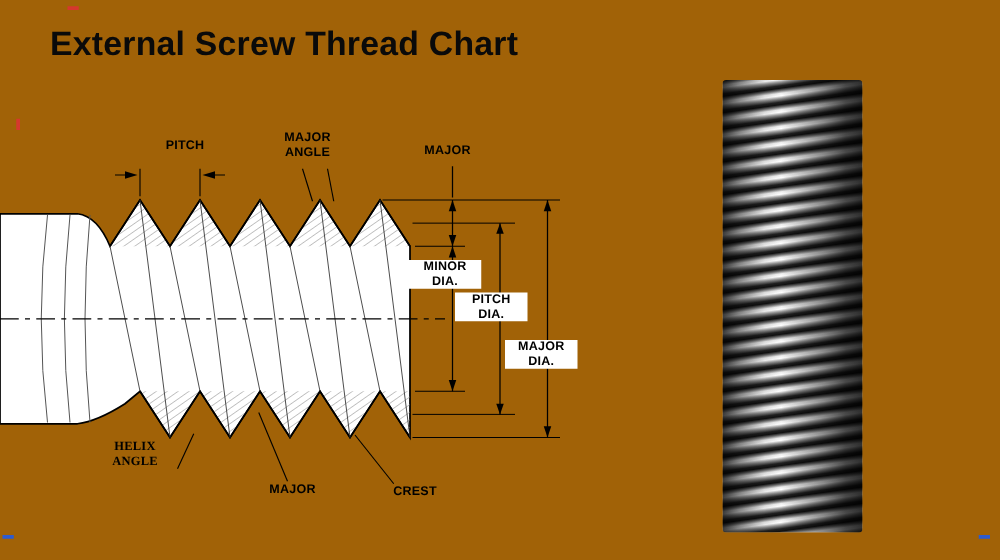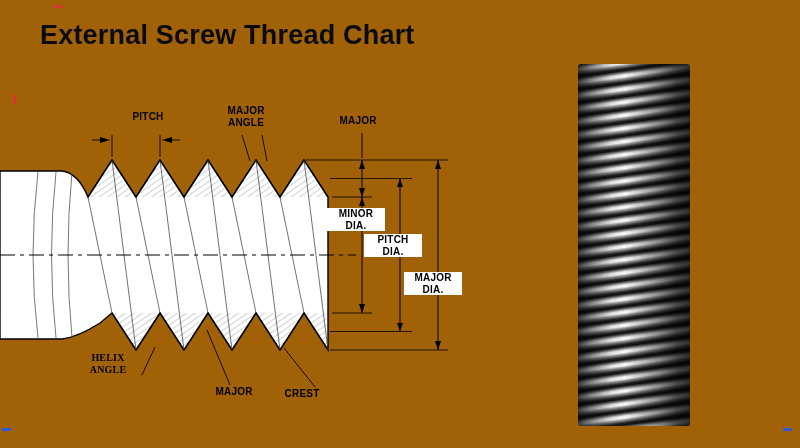--- a/index.html
+++ b/index.html
@@ -111,21 +111,21 @@
   <div class="lbl" style="left:330px;top:115px;width:56px;">MAJOR</div>
   <div class="lbl bg" style="left:327px;top:208px;width:56px;text-align:center;">MINOR
 DIA.</div>
   <div class="lbl bg" style="left:364px;top:234px;width:56px;">PITCH
 DIA.</div>
   <div class="lbl bg" style="left:404px;top:272px;width:56px;">MAJOR
 DIA.</div>
   <div class="lbl" style="left:78px;top:352px;width:60px;font-family:Liberation Serif, serif;">HELIX
 ANGLE</div>
   <div class="lbl" style="left:206px;top:386px;width:56px;">MAJOR</div>
-  <div class="lbl" style="left:274px;top:388px;width:56px;">CREST</div>
+  <div class="lbl" style="left:304px;top:388px;width:56px;">CREST</div>
 
   <div class="rod"></div>
 
   <div>
     <div class="tick red" style="left:54px;top:5px;width:9px;height:3px;"></div>
     <div class="tick red" style="left:13px;top:95px;width:3px;height:9px;"></div>
     <div class="tick blue" style="left:2px;top:428px;width:9px;height:3px;"></div>
     <div class="tick blue" style="left:783px;top:428px;width:9px;height:3px;"></div>
   </div>
 

